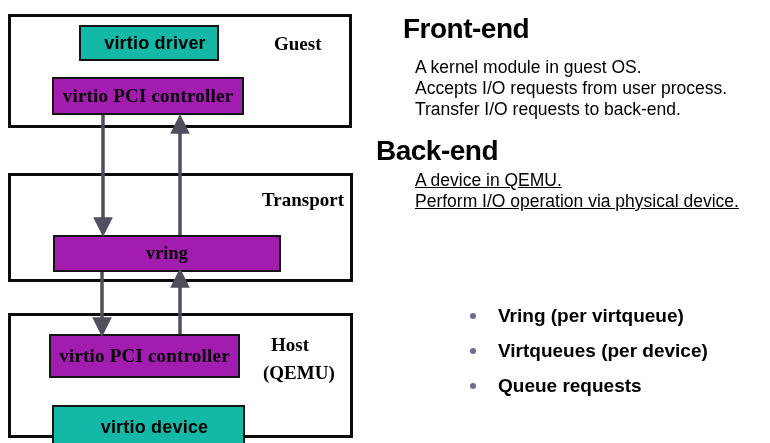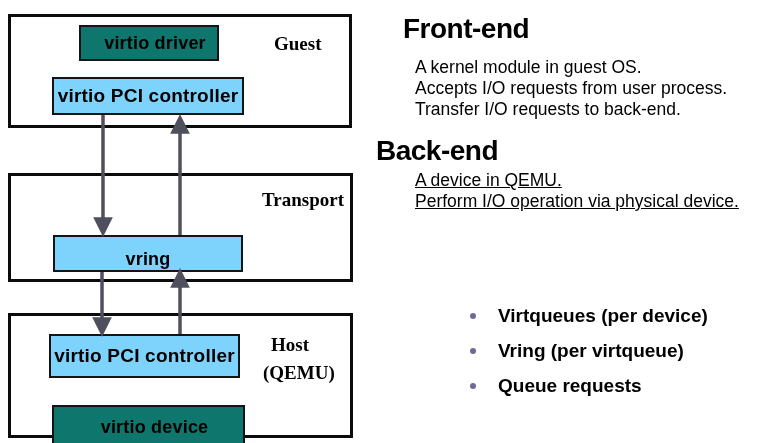--- a/index.html
+++ b/index.html
@@ -22,22 +22,22 @@
     position: absolute;
     border: 2.5px solid #141414;
     display: flex;
     align-items: center;
     justify-content: center;
     font-weight: bold;
     font-size: 18px;
     letter-spacing: 0.2px;
     white-space: nowrap;
   }
-  .node.yellow { background: #0f766e; padding-left: 12px; }
-  .node.gray   { background: #7dd3fc; }
+  .node.yellow { background: #14b8a6; padding-left: 12px; }
+  .node.gray   { background: #a21caf; font-family: Liberation Serif, serif; }
   .layer-label {
     position: absolute;
     font-weight: bold;
     font-size: 19px;
     white-space: nowrap;
     font-family: Liberation Serif, serif;
   }
   #arrows {
     position: absolute;
     left: 0; top: 0;
@@ -92,21 +92,21 @@
   <div class="layer-label" style="left:274px; top:33px;">Guest</div>
   <div class="node yellow" style="left:79px; top:25px; width:140px; height:36px;">
     <span>virtio driver</span>
   </div>
   <div class="node gray" style="left:52px; top:77px; width:192px; height:38px; font-size:19px;">
     <span>virtio PCI controller</span>
   </div>
 
   <div class="layer" style="left:8px; top:173px; width:345px; height:109px;"></div>
   <div class="layer-label" style="left:262px; top:189px;">Transport</div>
-  <div class="node gray" style="left:53px; top:235px; width:190px; height:37px;align-items:flex-end;">
+  <div class="node gray" style="left:53px; top:235px; width:228px; height:37px;">
     <span>vring</span>
   </div>
 
   <div class="layer" style="left:8px; top:313px; width:345px; height:125px;"></div>
   <div class="layer-label" style="left:271px; top:334px;">Host</div>
   <div class="layer-label" style="left:263px; top:362px;">(QEMU)</div>
   <div class="node gray" style="left:49px; top:334px; width:191px; height:44px; font-size:19px;">
     <span>virtio PCI controller</span>
   </div>
   <div class="node yellow" style="left:52px; top:405px; width:193px; height:45px;text-align:right;">
@@ -147,25 +147,25 @@
 
   <div class="heading" style="left:376px; top:135px;">Back-end</div>
   <div class="body-lines" style="top:170px;text-decoration:underline;">
     <div>A device in QEMU.</div>
     <div>Perform I/O operation via physical device.</div>
   </div>
 
   <div class="bullet-list">
     <div class="bullet-item">
       <span class="bullet-dot"></span>
-      <span class="bullet-text">Virtqueues (per device)</span>
+      <span class="bullet-text">Vring (per virtqueue)</span>
     </div>
     <div class="bullet-item">
       <span class="bullet-dot"></span>
-      <span class="bullet-text">Vring (per virtqueue)</span>
+      <span class="bullet-text">Virtqueues (per device)</span>
     </div>
     <div class="bullet-item">
       <span class="bullet-dot"></span>
       <span class="bullet-text">Queue requests</span>
     </div>
   </div>
 
 </div>
 
 </body></html>

